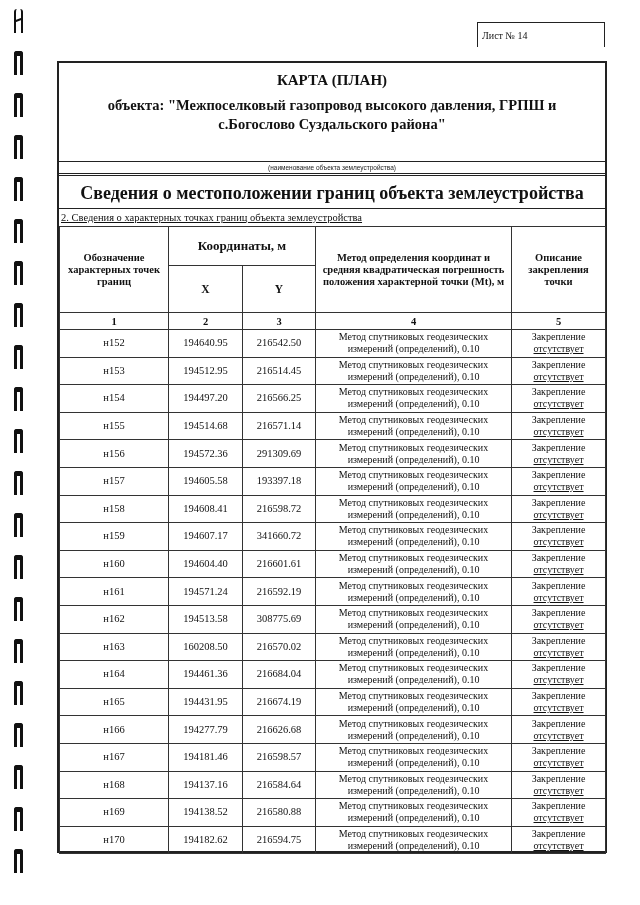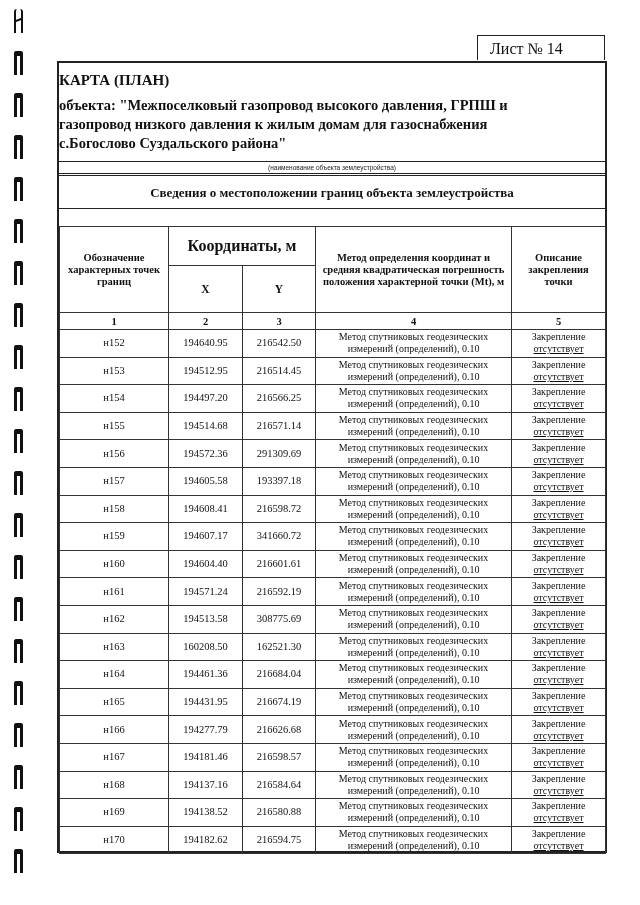--- a/index.html
+++ b/index.html
@@ -13,52 +13,52 @@
     content: ""; position: absolute; left: 0; top: 0; width: 9px; height: 24px;
     border-left: 3px solid #111; border-right: 3px solid #111; border-top: 5px solid #111;
     box-sizing: border-box; border-radius: 3px 3px 0 0;
   }
   .binding .mark.first::before { border-top: none; border-left: 2px solid #111; border-right: 2px solid #111; }
   .binding .mark.first::after {
     content: ""; position: absolute; left: 1px; top: 10px; width: 7px; height: 2px; background: #111; transform: rotate(-20deg);
   }
 
   .sheet-box {
-    position: absolute; left: 477px; top: 35px; width: 128px; height: 25px;
+    position: absolute; left: 477px; top: 22px; width: 128px; height: 25px;
     border: 1px solid #222; border-bottom: none; box-sizing: border-box;
-    font-size: 16px; line-height: 25px; padding-left: 12px;
+    font-size: 10px; line-height: 25px; padding-left: 4px;
   }
 
   .frame {
     position: absolute; left: 57px; top: 61px; width: 550px; height: 792px;
     border: 2px solid #222; box-sizing: border-box;
   }
-  .title-block { position: absolute; left: 0; top: 0; width: 546px; height: 99px; text-align: left; }
+  .title-block { position: absolute; left: 0; top: 0; width: 546px; height: 99px; text-align: center; }
   .title-main { position: absolute; left: 0; top: 9px; width: 546px; font-weight: bold; font-size: 15px; }
   .title-sub {
     position: absolute; left: 0; top: 33px; width: 546px; font-weight: bold; font-size: 14.5px; line-height: 19px;
   }
   .rule { position: absolute; left: 0; width: 546px; height: 0; border-top: 1px solid #222; }
   .caption { position: absolute; left: 0; top: 100px; width: 546px; text-align: center; font-family: "Liberation Sans", sans-serif; font-size: 6.5px; line-height: 10px; color: #222; }
   .section-title {
     position: absolute; left: 0; top: 114px; width: 546px; height: 32px; line-height: 32px;
-    text-align: center; font-weight: bold; font-size: 13px;
+    text-align: center; font-weight: bold; font-size: 18px;
   }
   .subsection {
     position: absolute; left: 2px; top: 148px; font-size: 10.5px; line-height: 14px;
     text-decoration: underline;
   }
 
   table.pts {
     position: absolute; left: 0; top: 163px; width: 546px; border-collapse: collapse; table-layout: fixed;
     font-size: 10.5px;
   }
   table.pts td, table.pts th { border: 1px solid #333; padding: 0; text-align: center; vertical-align: middle; }
   table.pts th { font-weight: bold; line-height: 12px; }
-  table.pts th.h-top { height: 38px; font-size: 16px; border-radius: 16px; }
+  table.pts th.h-top { height: 38px; font-size: 13px; border-radius: 16px; }
   table.pts th.h-xy { height: 46px; font-size: 11.5px; }
   table.pts tr.numrow td { height: 16px; font-weight: bold; font-size: 10.5px; }
   table.pts tr.datarow td { height: 26.6px; line-height: 12px; }
   table.pts td.method, table.pts td.fix { font-size: 10px; line-height: 12px; text-align: center; }
   table.pts tr.datarow:nth-child(odd) td { border-top-color: #111; }
 </style>
 </head>
 <body>
 
 <div class="binding" id="binding">
@@ -87,31 +87,31 @@
 
 <div class="sheet-box">
   <span>Лист № 14</span>
 </div>
 
 <div class="frame">
   <div class="title-block">
     <div class="title-main">КАРТА (ПЛАН)</div>
     <div class="title-sub">
       <div>объекта: "Межпоселковый газопровод высокого давления, ГРПШ и</div>
-      <div>газопровод низкого давления к жилым домам для газоснабжения</div>
       <div>с.Богослово Суздальского района"</div>
     </div>
   </div>
   <div class="rule" style="top:98px;"></div>
   <div class="caption">(наименование объекта землеустройства)</div>
   <div class="rule" style="top:110px;"></div>
   <div class="rule" style="top:112px;"></div>
 
   <div class="section-title">Сведения о местоположении границ объекта землеустройства</div>
   <div class="rule" style="top:145px;"></div>
+  <div class="subsection">2. Сведения о характерных точках границ объекта землеустройства</div>
 
   <table class="pts">
     <colgroup>
       <col style="width:109px">
         <col style="width:74px">
         <col style="width:73px">
         <col style="width:196px">
         <col style="width:94px">
     </colgroup>
     <thead>
@@ -273,21 +273,21 @@
             <div>измерений (определений), 0.10</div>
           </td>
           <td class="fix">
             <div>Закрепление</div>
             <div style="text-decoration:underline;">отсутствует</div>
           </td>
         </tr>
         <tr class="datarow">
           <td>н163</td>
           <td>160208.50</td>
-          <td>162521.30</td>
+          <td>216570.02</td>
           <td class="method">
             <div>Метод спутниковых геодезических</div>
             <div>измерений (определений), 0.10</div>
           </td>
           <td class="fix">
             <div>Закрепление</div>
             <div style="text-decoration:underline;">отсутствует</div>
           </td>
         </tr>
         <tr class="datarow">

